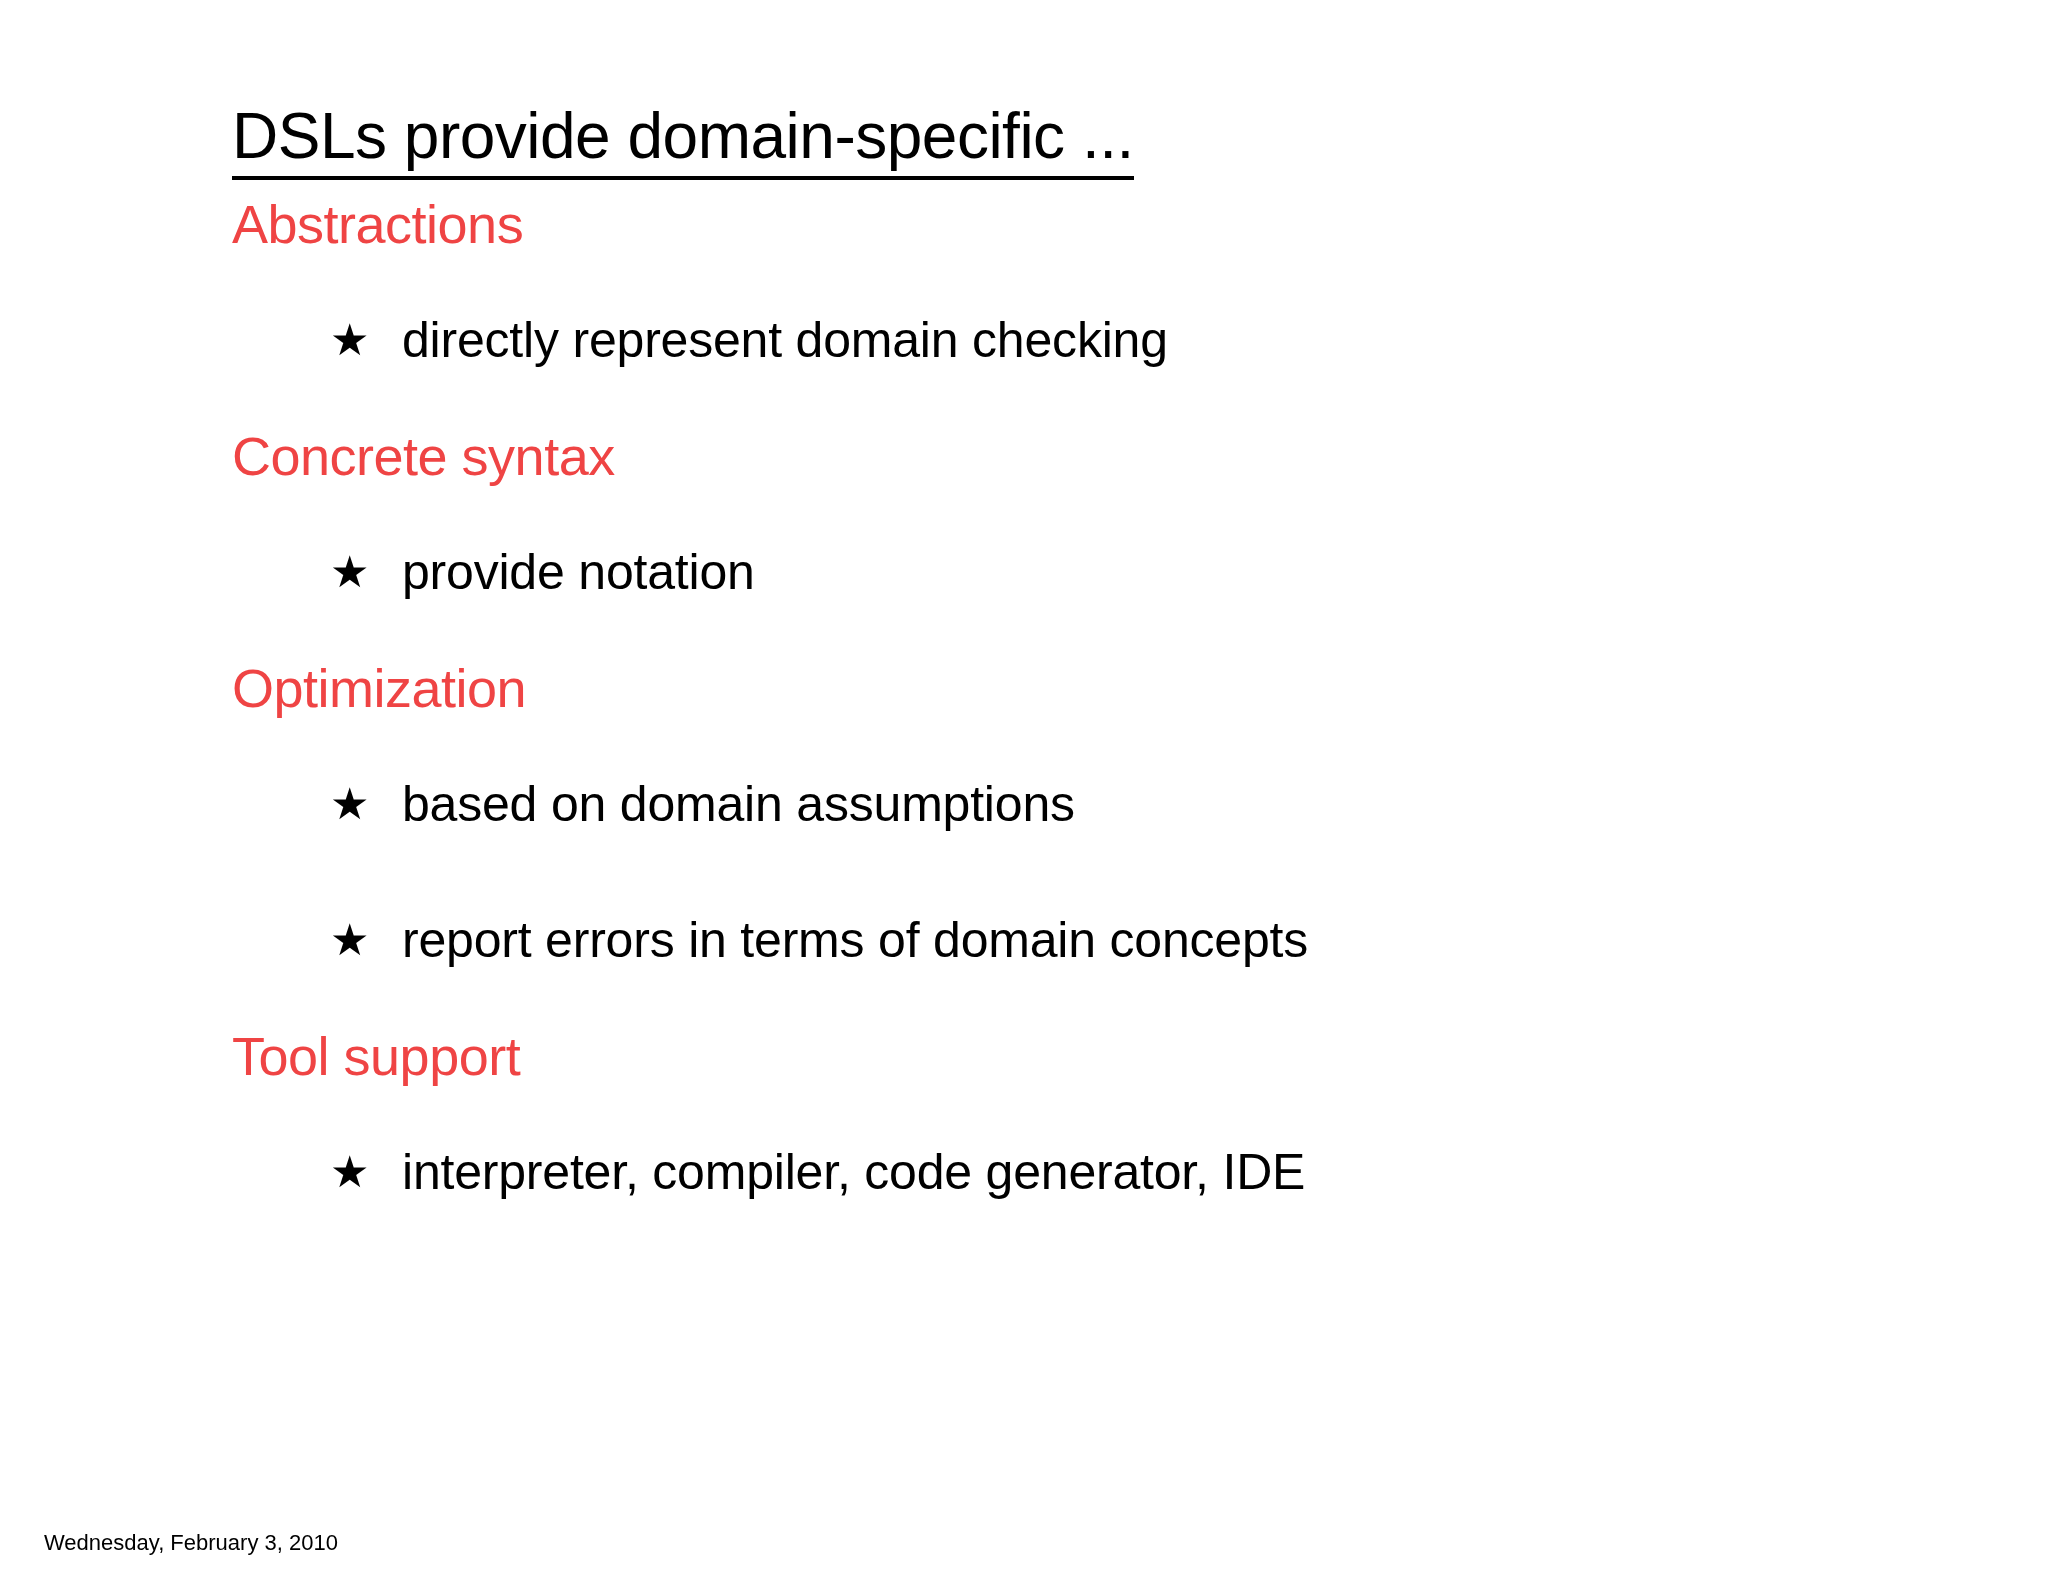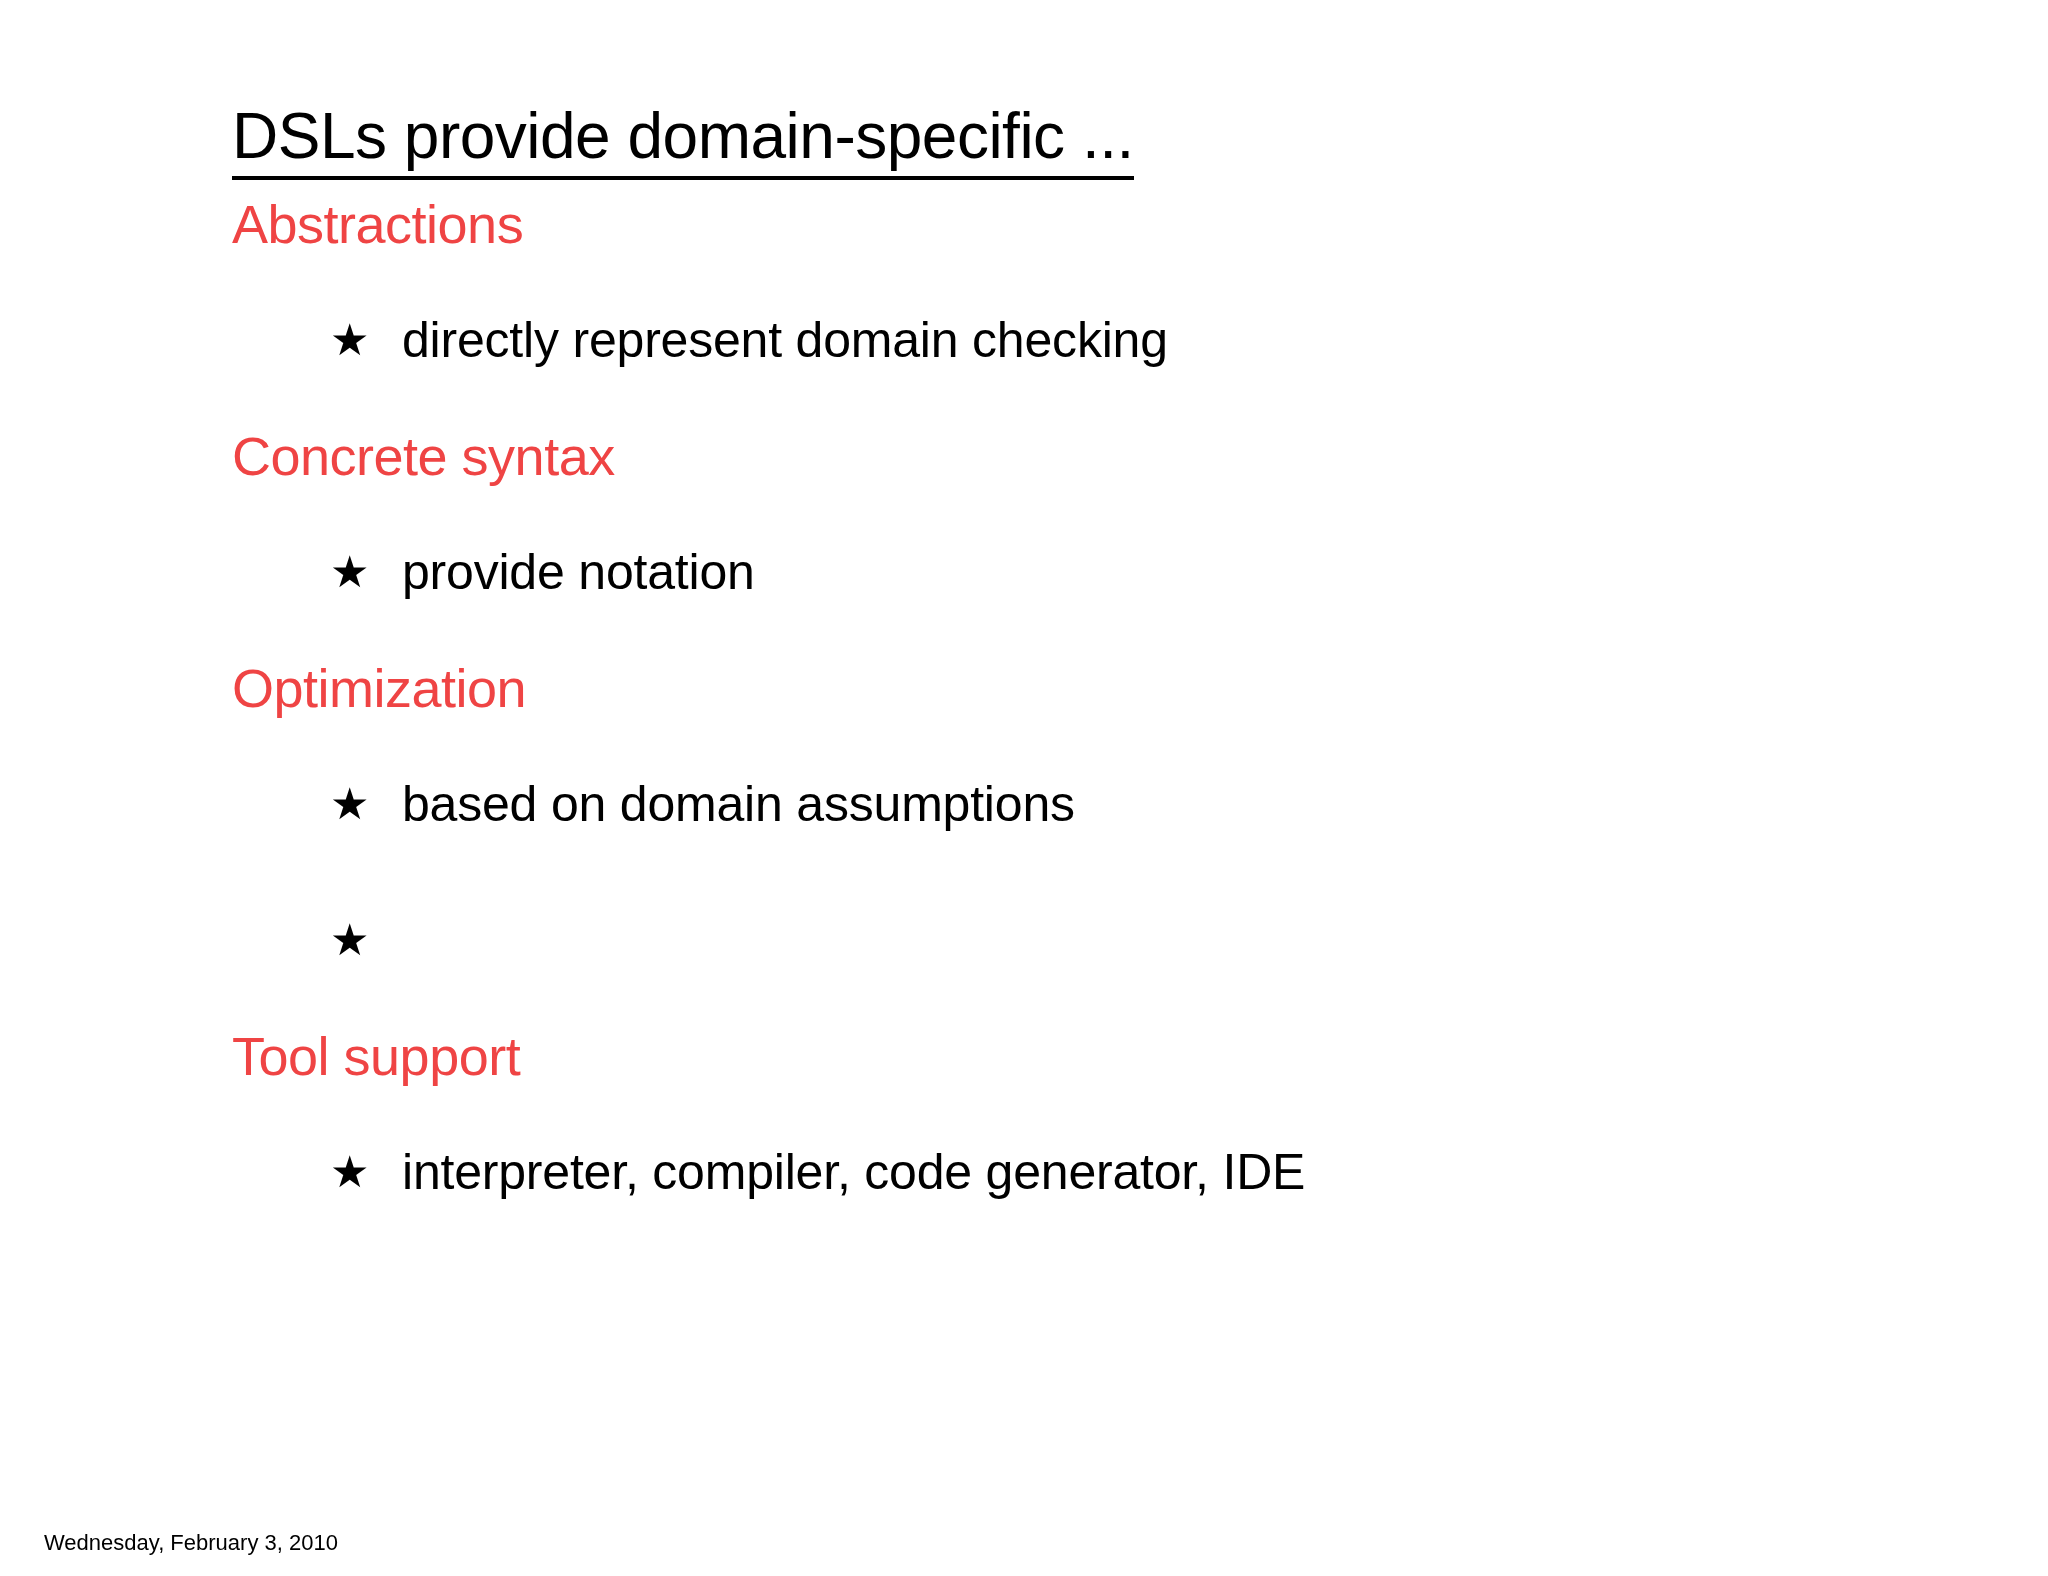--- a/index.html
+++ b/index.html
@@ -136,20 +136,21 @@
       <div class="heading">Optimization</div>
       <div class="bullet">
         <span class="star">★</span>
         <span class="btext">based on domain assumptions</span>
       </div>
     </div>
 
     <div class="group">
       <div class="bullet">
         <span class="star">★</span>
+        <span class="btext">report errors in terms of domain concepts</span>
       </div>
     </div>
 
     <div class="group">
       <div class="heading">Tool support</div>
       <div class="bullet">
         <span class="star">★</span>
         <span class="btext">interpreter, compiler, code generator, IDE</span>
       </div>
     </div>

